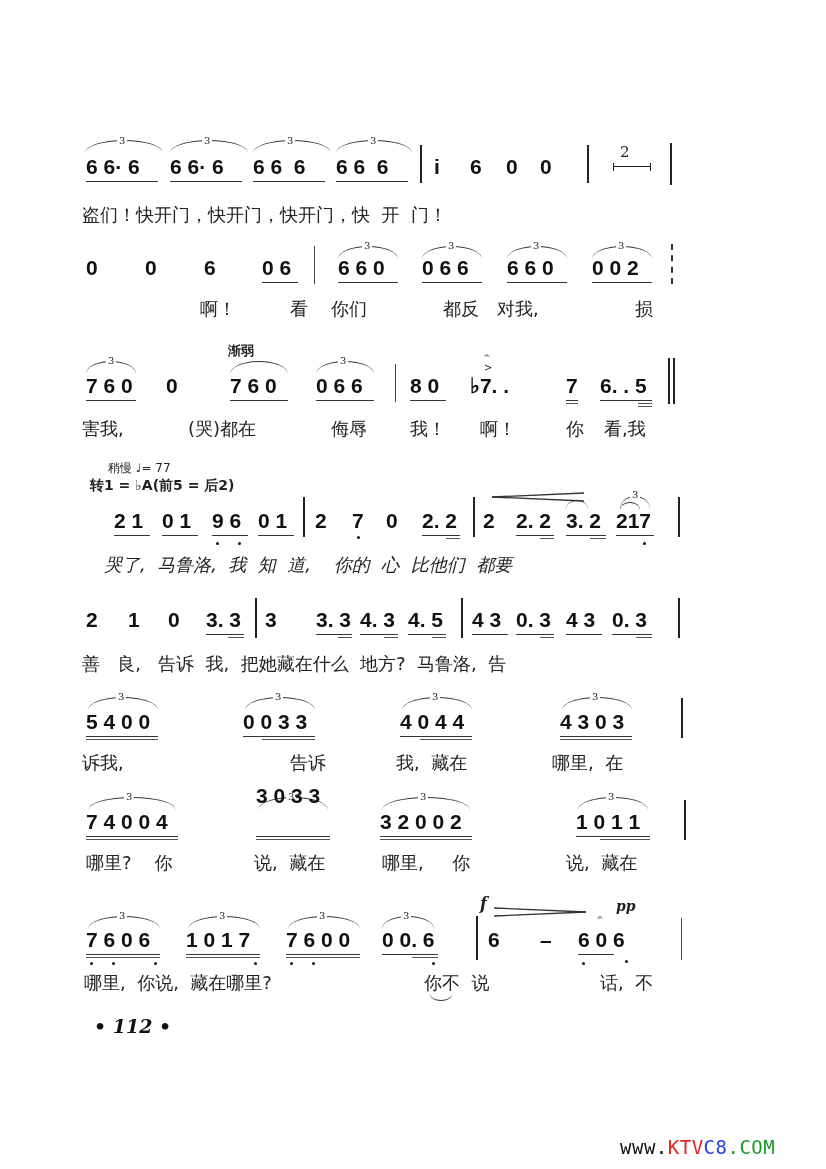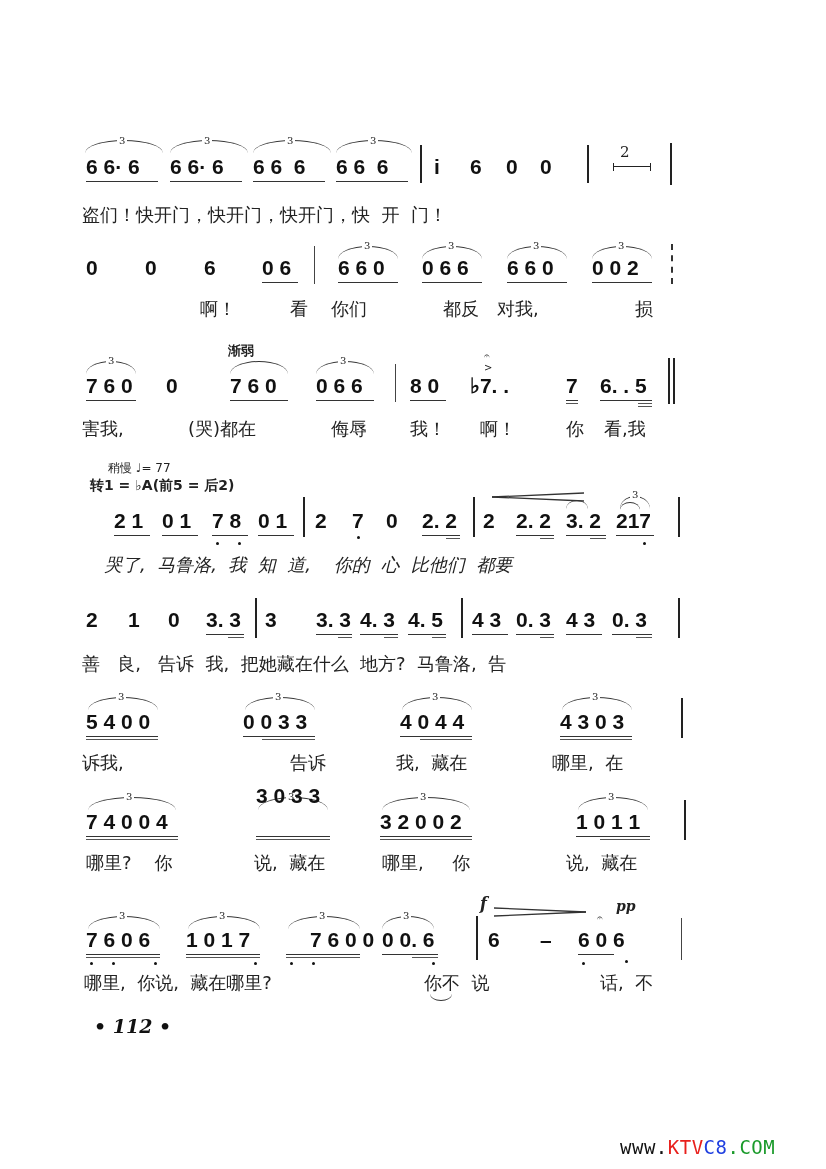--- a/index.html
+++ b/index.html
@@ -155,21 +155,21 @@
           <line x1="0" y1="5" x2="92" y2="9" stroke="#333" stroke-width="1.3"></line>
         </svg>
     </div>
     <div class="tri" style="left:566px;top:500px;width:22px;height:8px;"></div>
     <div class="tri" style="left:620px;top:496px;width:30px;"></div>
     <div class="tri-num" style="left:630px;top:490px;">3</div>
     <div class="tri" style="left:620px;top:502px;width:20px;height:7px;"></div>
 
     <div class="note" style="left:114px;top:509px;">2 1</div>
     <div class="note" style="left:162px;top:509px;">0 1</div>
-    <div class="note" style="left:212px;top:509px;">7 8</div>
+    <div class="note" style="left:212px;top:509px;">9 6</div>
     <div class="note" style="left:258px;top:509px;">0 1</div>
     <div class="uline" style="left:114px;top:535px;width:36px;"></div>
     <div class="uline" style="left:162px;top:535px;width:36px;"></div>
     <div class="uline" style="left:212px;top:535px;width:36px;"></div>
     <div class="uline" style="left:258px;top:535px;width:36px;"></div>
     <div class="dot" style="left:216px;top:542px;"></div>
     <div class="dot" style="left:238px;top:542px;"></div>
 
     <div class="bar" style="left:303px;top:497px;height:40px;"></div>
     <div class="note" style="left:315px;top:509px;">2</div>
@@ -305,21 +305,21 @@
     <div class="tri-num" style="left:117px;top:911px;">3</div>
     <div class="tri" style="left:188px;top:916px;width:72px;"></div>
     <div class="tri-num" style="left:217px;top:911px;">3</div>
     <div class="tri" style="left:288px;top:916px;width:72px;"></div>
     <div class="tri-num" style="left:317px;top:911px;">3</div>
     <div class="tri" style="left:382px;top:916px;width:52px;"></div>
     <div class="tri-num" style="left:401px;top:911px;">3</div>
 
     <div class="note" style="left:86px;top:928px;">7 6 0 6</div>
     <div class="note" style="left:186px;top:928px;">1 0 1 7</div>
-    <div class="note" style="left:286px;top:928px;margin-left:24px;">7 6 0 0</div>
+    <div class="note" style="left:286px;top:928px;">7 6 0 0</div>
     <div class="note" style="left:382px;top:928px;">0 0. 6</div>
     <div class="uline" style="left:86px;top:954px;width:74px;"></div>
     <div class="uline2" style="left:86px;top:957px;width:74px;"></div>
     <div class="uline" style="left:186px;top:954px;width:74px;"></div>
     <div class="uline2" style="left:186px;top:957px;width:74px;"></div>
     <div class="uline" style="left:286px;top:954px;width:74px;"></div>
     <div class="uline2" style="left:286px;top:957px;width:74px;"></div>
     <div class="uline" style="left:382px;top:954px;width:56px;"></div>
     <div class="uline2" style="left:412px;top:957px;width:26px;"></div>
     <div class="dot" style="left:90px;top:962px;"></div>

